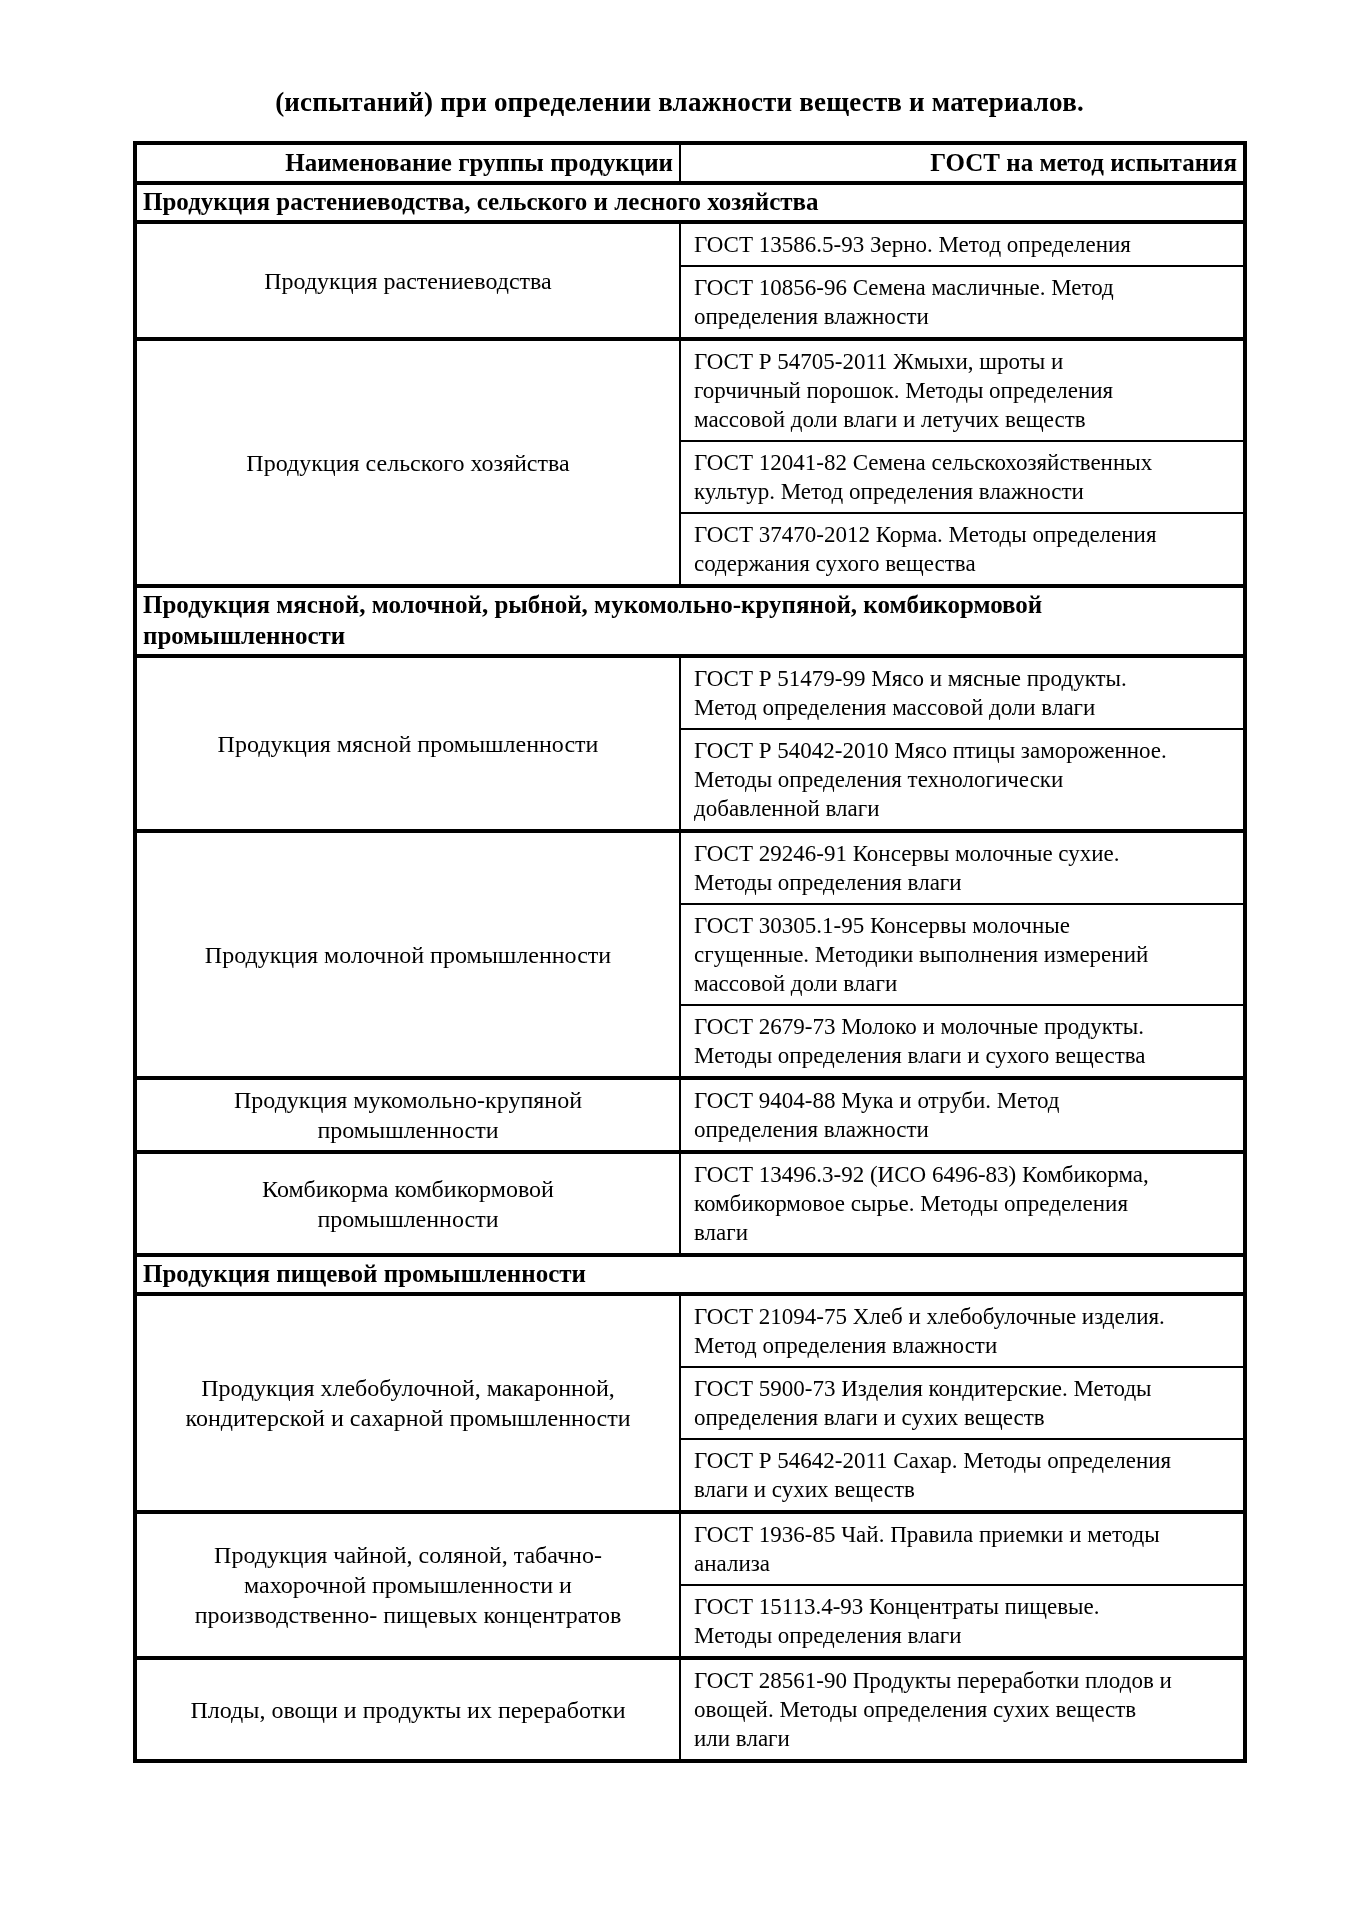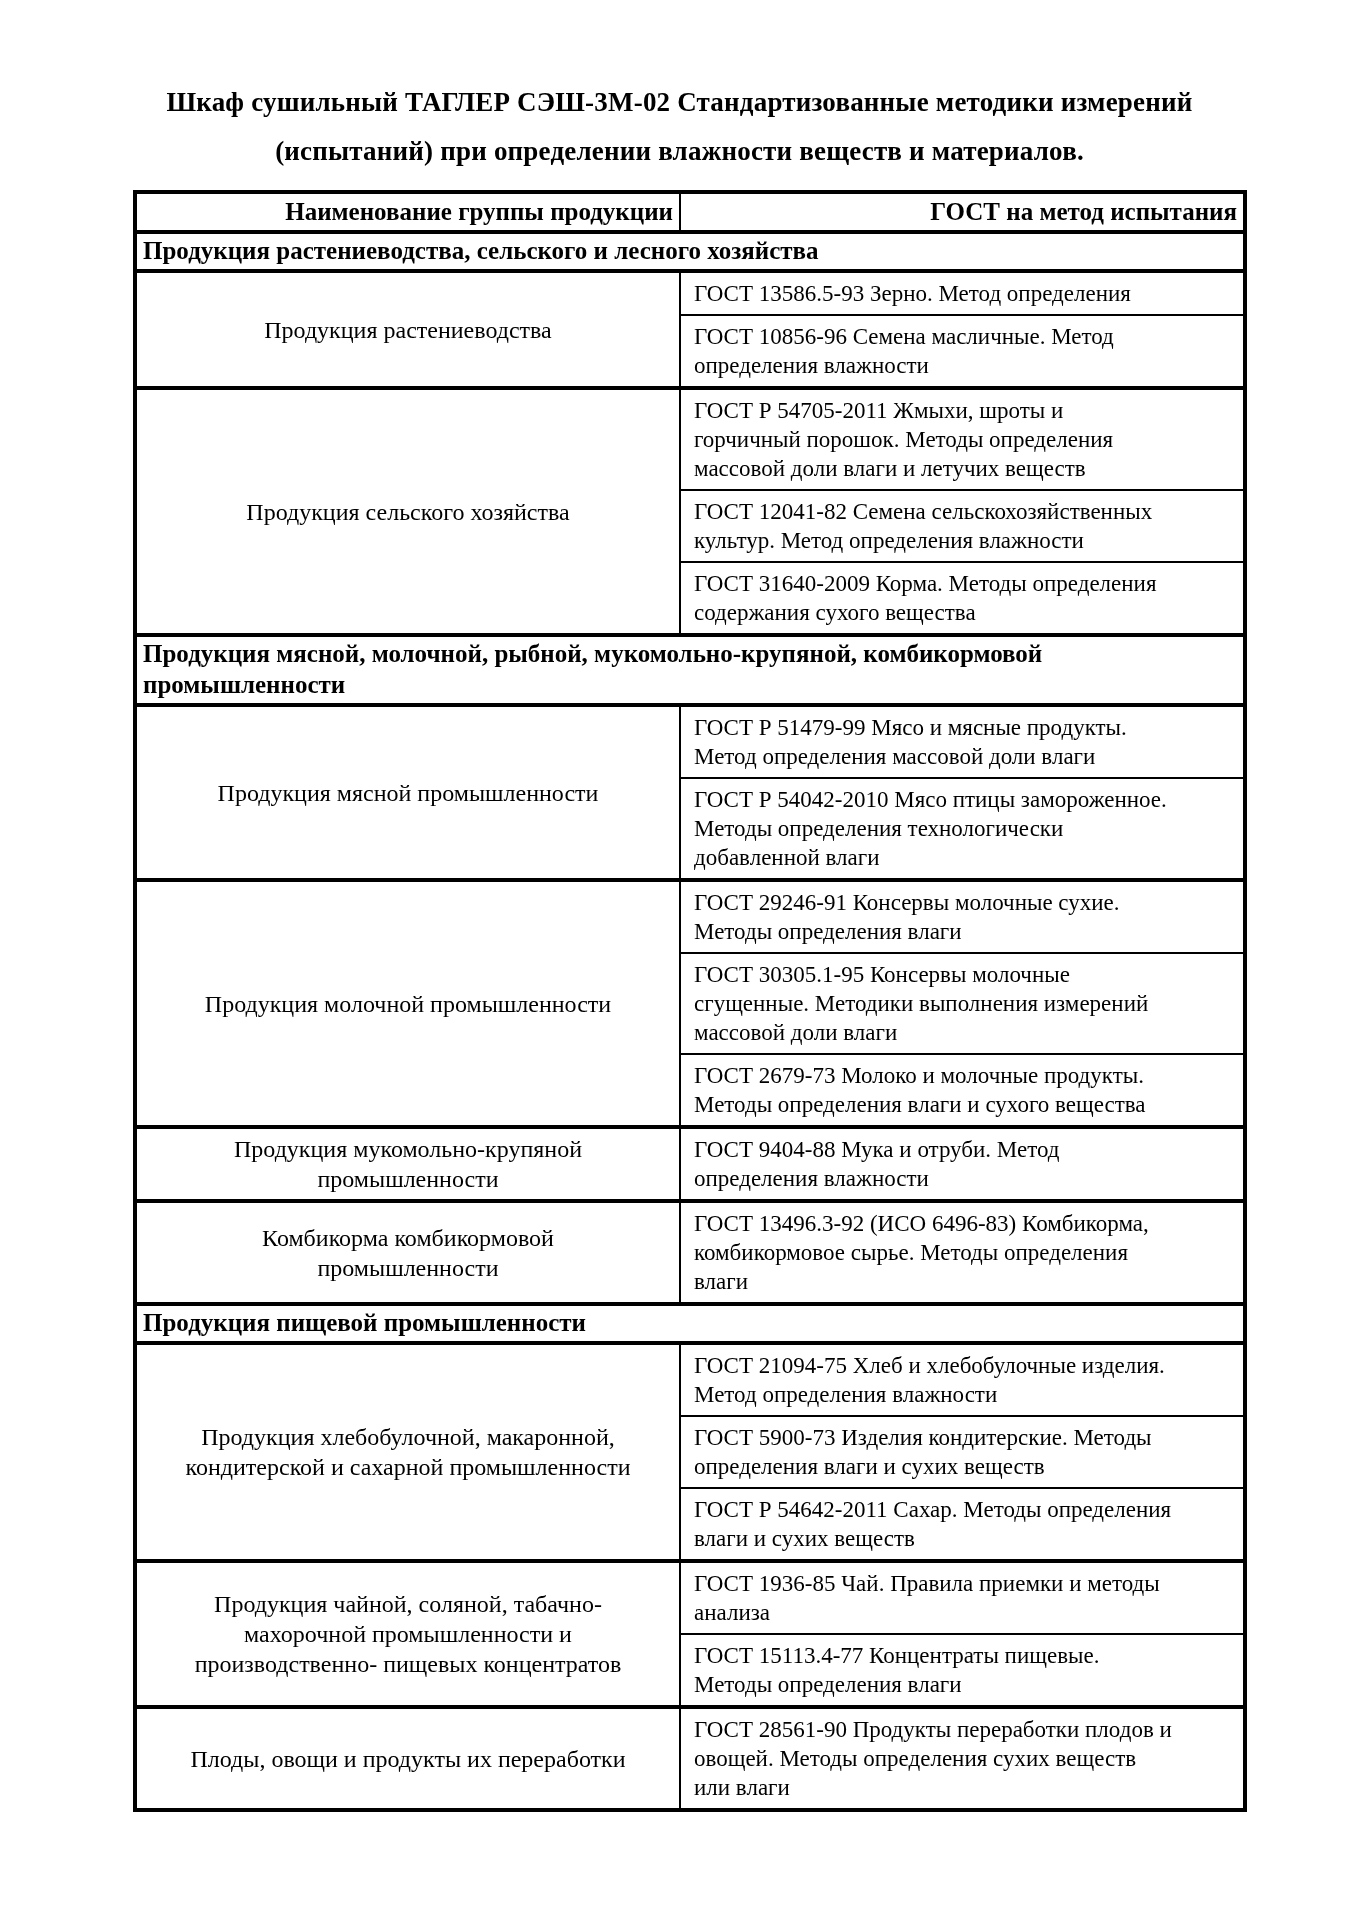--- a/index.html
+++ b/index.html
@@ -71,21 +71,20 @@
     white-space: pre-line;
     padding: 6px 8px 6px 13px;
   }
 </style>
 </head>
 <body>
 
 <div class="page">
 
   <div class="doc-title">
-    <div>Шкаф сушильный ТАГЛЕР СЭШ-3М-02 Стандартизованные методики измерений</div>
     <div>(испытаний) при определении влажности веществ и материалов.</div>
   </div>
 
   <table class="gost">
     <colgroup>
       <col style="width:545px">
       <col style="width:565px">
     </colgroup>
     <tbody>
 
@@ -109,21 +108,21 @@
         <td class="group-cell" rowspan="3">Продукция сельского хозяйства</td>
         <td class="std-cell">ГОСТ Р 54705-2011 Жмыхи, шроты и
 горчичный порошок. Методы определения
 массовой доли влаги и летучих веществ</td>
       </tr>
       <tr>
         <td class="std-cell">ГОСТ 12041-82 Семена сельскохозяйственных
 культур. Метод определения влажности</td>
       </tr>
       <tr>
-        <td class="std-cell">ГОСТ 31640-2009 Корма. Методы определения
+        <td class="std-cell">ГОСТ 37470-2012 Корма. Методы определения
 содержания сухого вещества</td>
       </tr>
 
       <tr class="section-row">
         <td colspan="2">Продукция мясной, молочной, рыбной, мукомольно-крупяной, комбикормовой
 промышленности</td>
       </tr>
       <tr class="group-start">
         <td class="group-cell" rowspan="2">Продукция мясной промышленности</td>
         <td class="std-cell">ГОСТ Р 51479-99 Мясо и мясные продукты.
@@ -180,21 +179,21 @@
 влаги и сухих веществ</td>
       </tr>
       <tr class="group-start">
         <td class="group-cell" rowspan="2">Продукция чайной, соляной, табачно-
 махорочной промышленности и
 производственно- пищевых концентратов</td>
         <td class="std-cell">ГОСТ 1936-85 Чай. Правила приемки и методы
 анализа</td>
       </tr>
       <tr>
-        <td class="std-cell">ГОСТ 15113.4-77 Концентраты пищевые.
+        <td class="std-cell">ГОСТ 15113.4-93 Концентраты пищевые.
 Методы определения влаги</td>
       </tr>
       <tr class="group-start">
         <td class="group-cell">Плоды, овощи и продукты их переработки</td>
         <td class="std-cell">ГОСТ 28561-90 Продукты переработки плодов и
 овощей. Методы определения сухих веществ
 или влаги</td>
       </tr>
     </tbody>
   </table>

